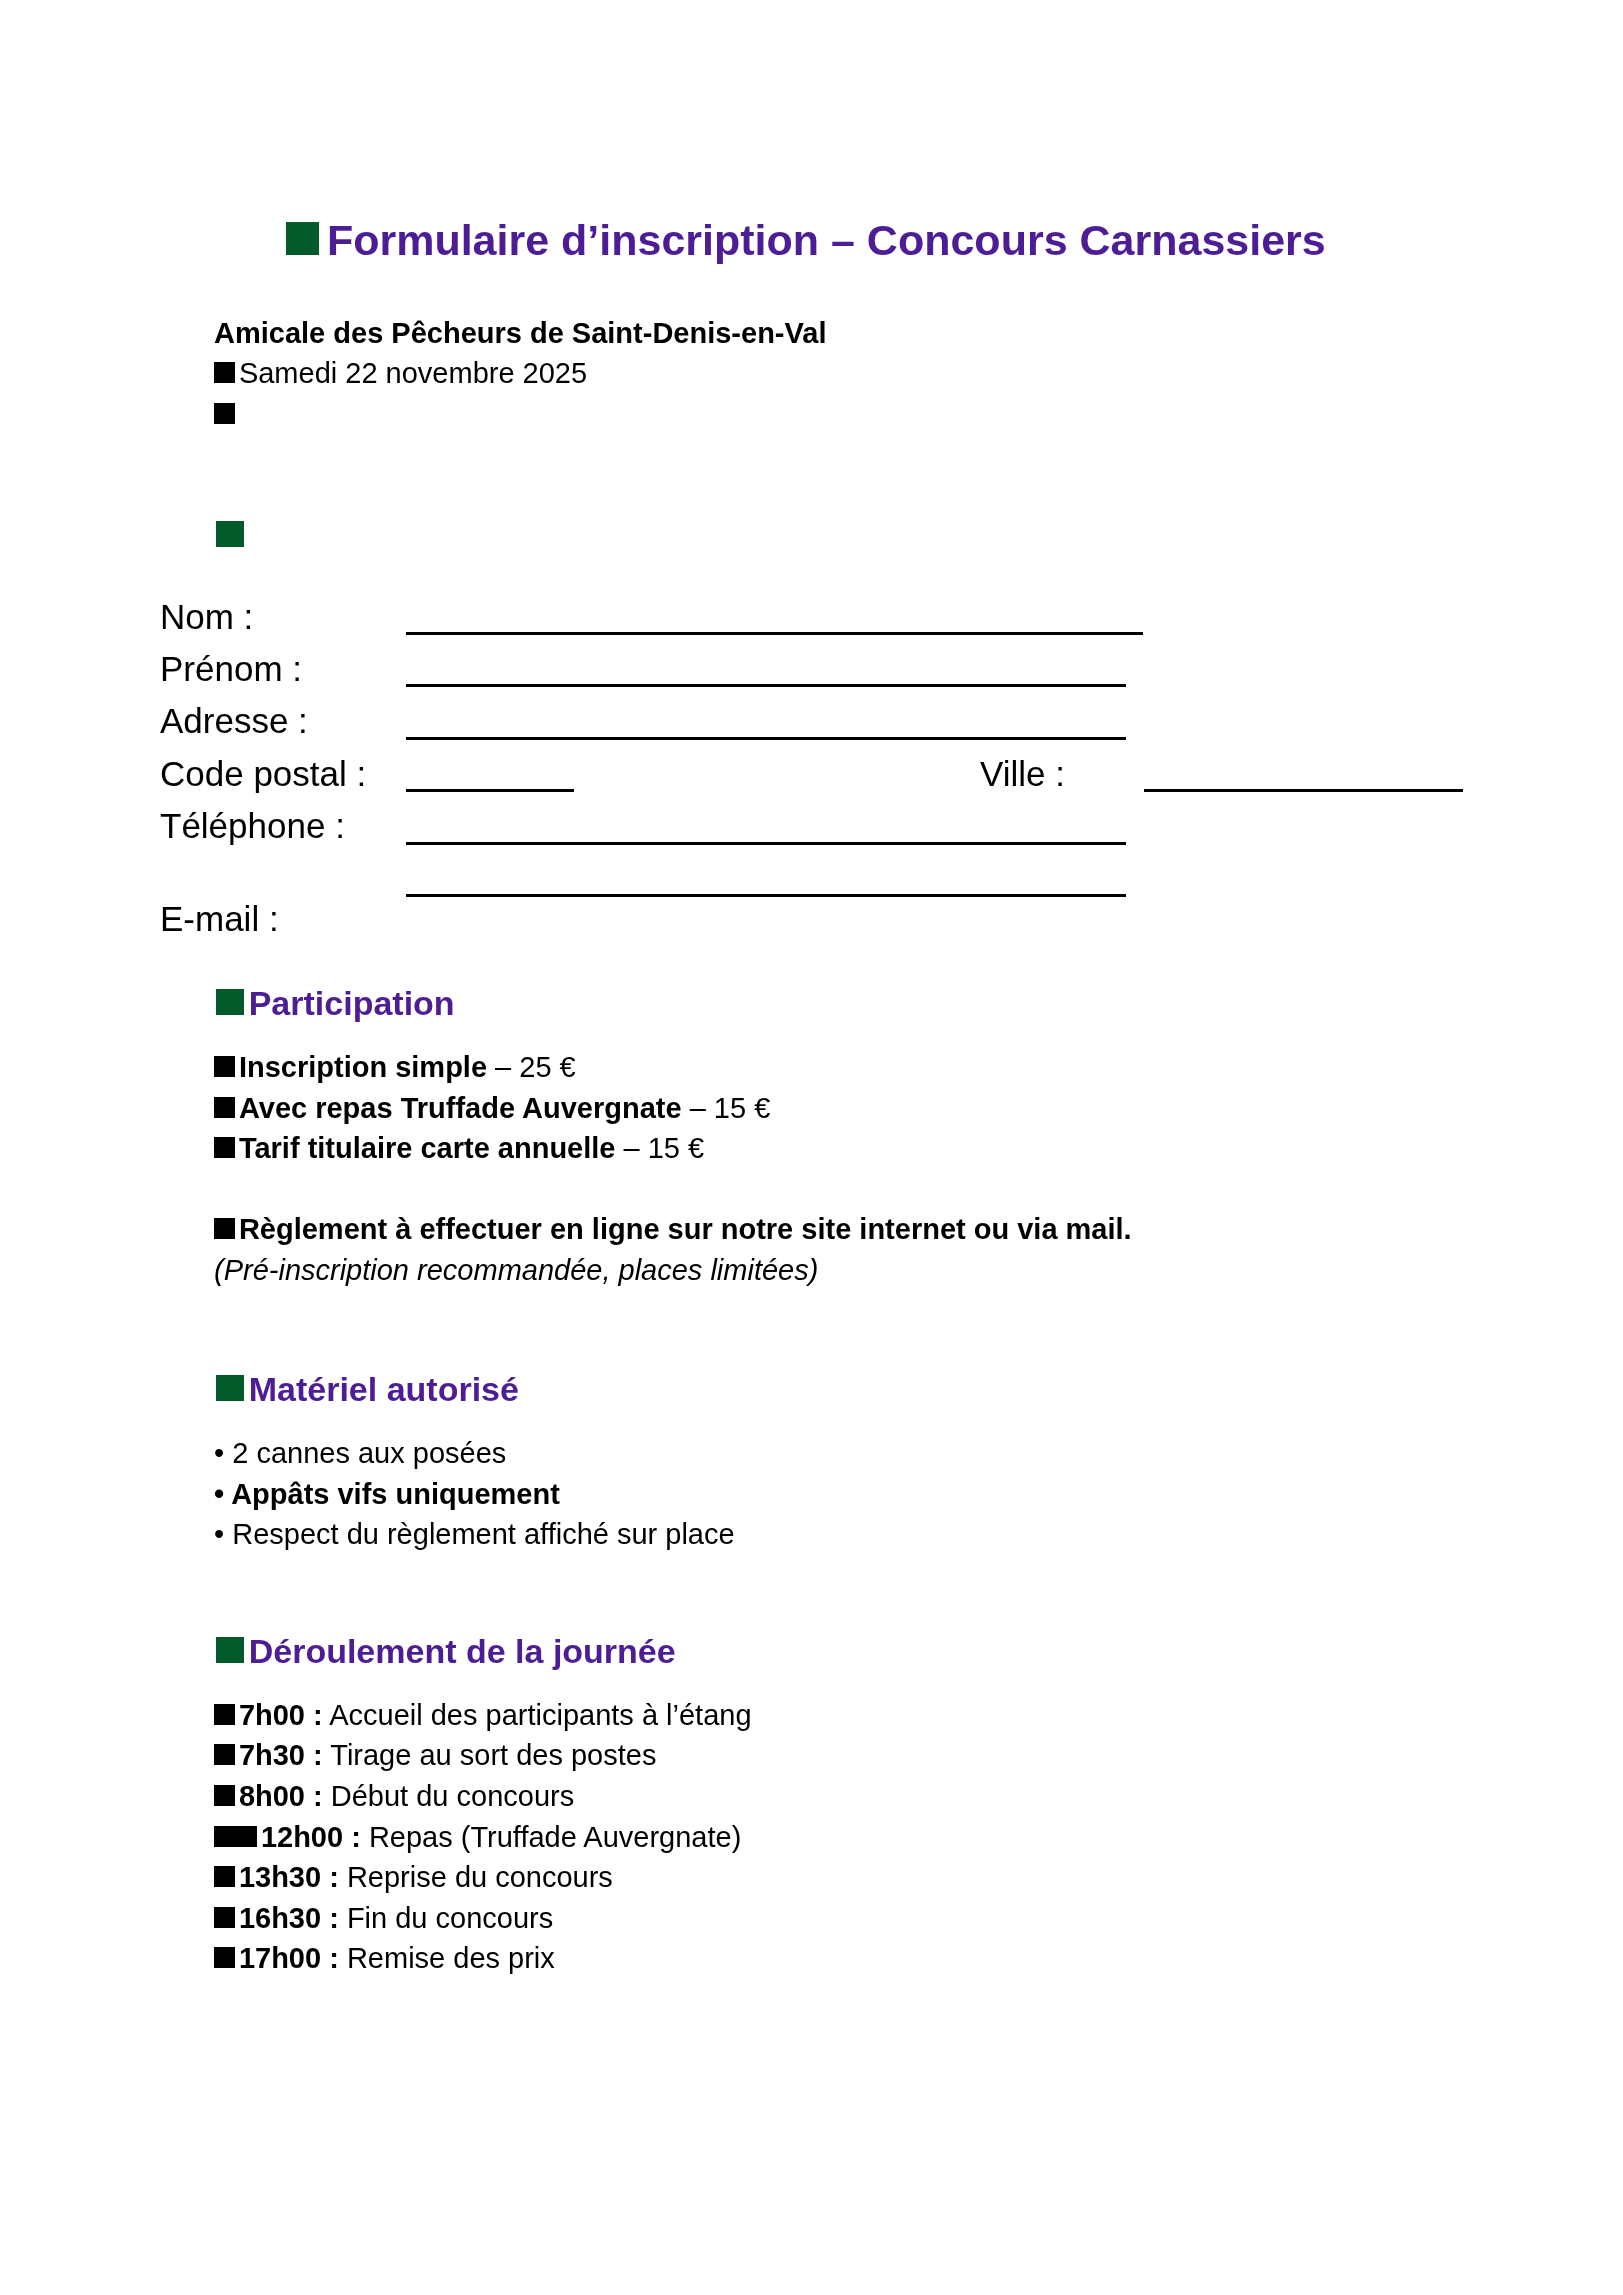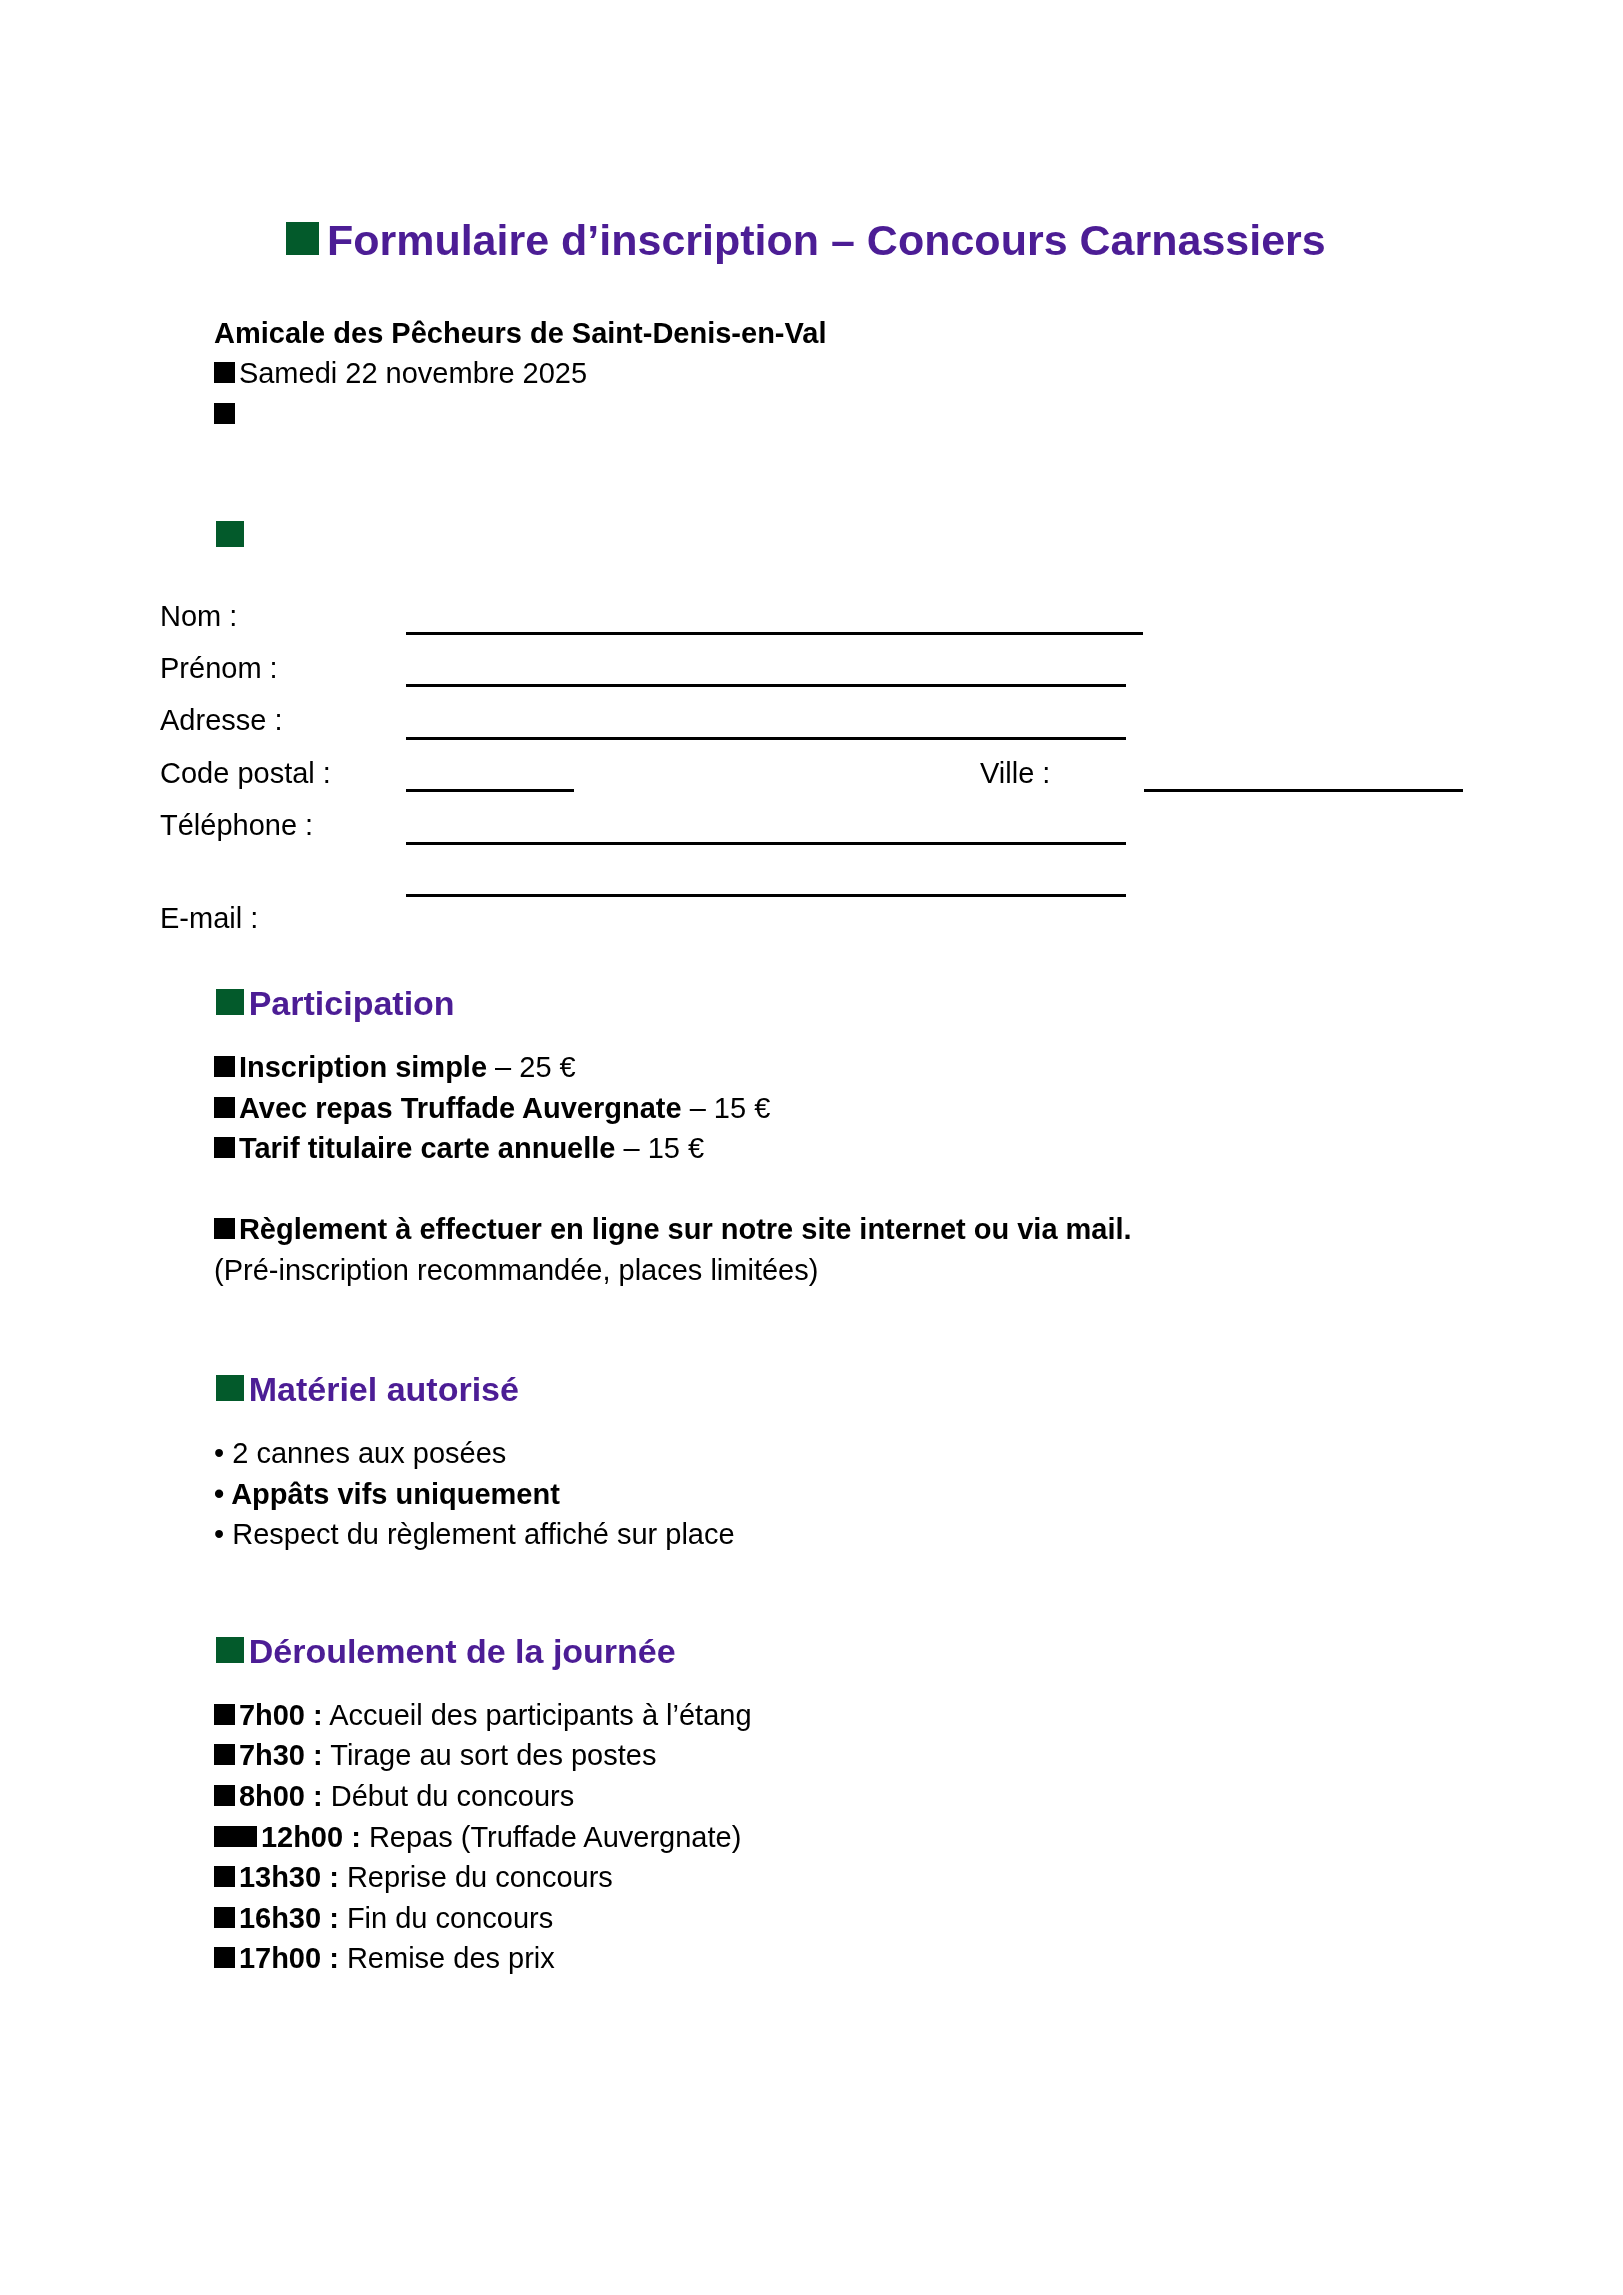--- a/index.html
+++ b/index.html
@@ -10,28 +10,28 @@
     .abs { position: absolute; white-space: nowrap; }
     .green { color: #4c1d95; }
     .sq-green { display: inline-block; background: #035a2b; vertical-align: baseline; }
     .sq-black { display: inline-block; background: #000; vertical-align: baseline; }
 
     .title { left: 286px; top: 211px; font-size: 43px; font-weight: bold; line-height: 59px; }
     .title .sq-green { width: 33px; height: 33px; margin-right: 7.9px; }
 
     .body-text { font-size: 29px; line-height: 41px; }
     .bold { font-weight: bold; }
-    .italic { }
+    .italic { font-style: italic; }
     .sq-black.sm { width: 21px; height: 21px; margin-right: 3.9px; }
     .sq-black.wide { width: 43px; height: 21px; margin-right: 3.9px; }
 
     .h2 { font-size: 34px; font-weight: bold; line-height: 46px; }
     .h2 .sq-green { width: 27.5px; height: 26px; margin-right: 5.2px; }
 
-    .form-label { font-size: 29px; line-height: 39px; }
+    .form-label { font-size: 35px; line-height: 39px; }
     .form-line { position: absolute; height: 2.6px; background: #000; }
   </style>
 </head>
 <body>
 
 <div class="abs title green">
   <span class="sq-green"></span><span>Formulaire d’inscription – Concours Carnassiers</span>
 </div>
 
 <div class="abs body-text bold" style="left:214px; top:313px;">Amicale des Pêcheurs de Saint-Denis-en-Val</div>

